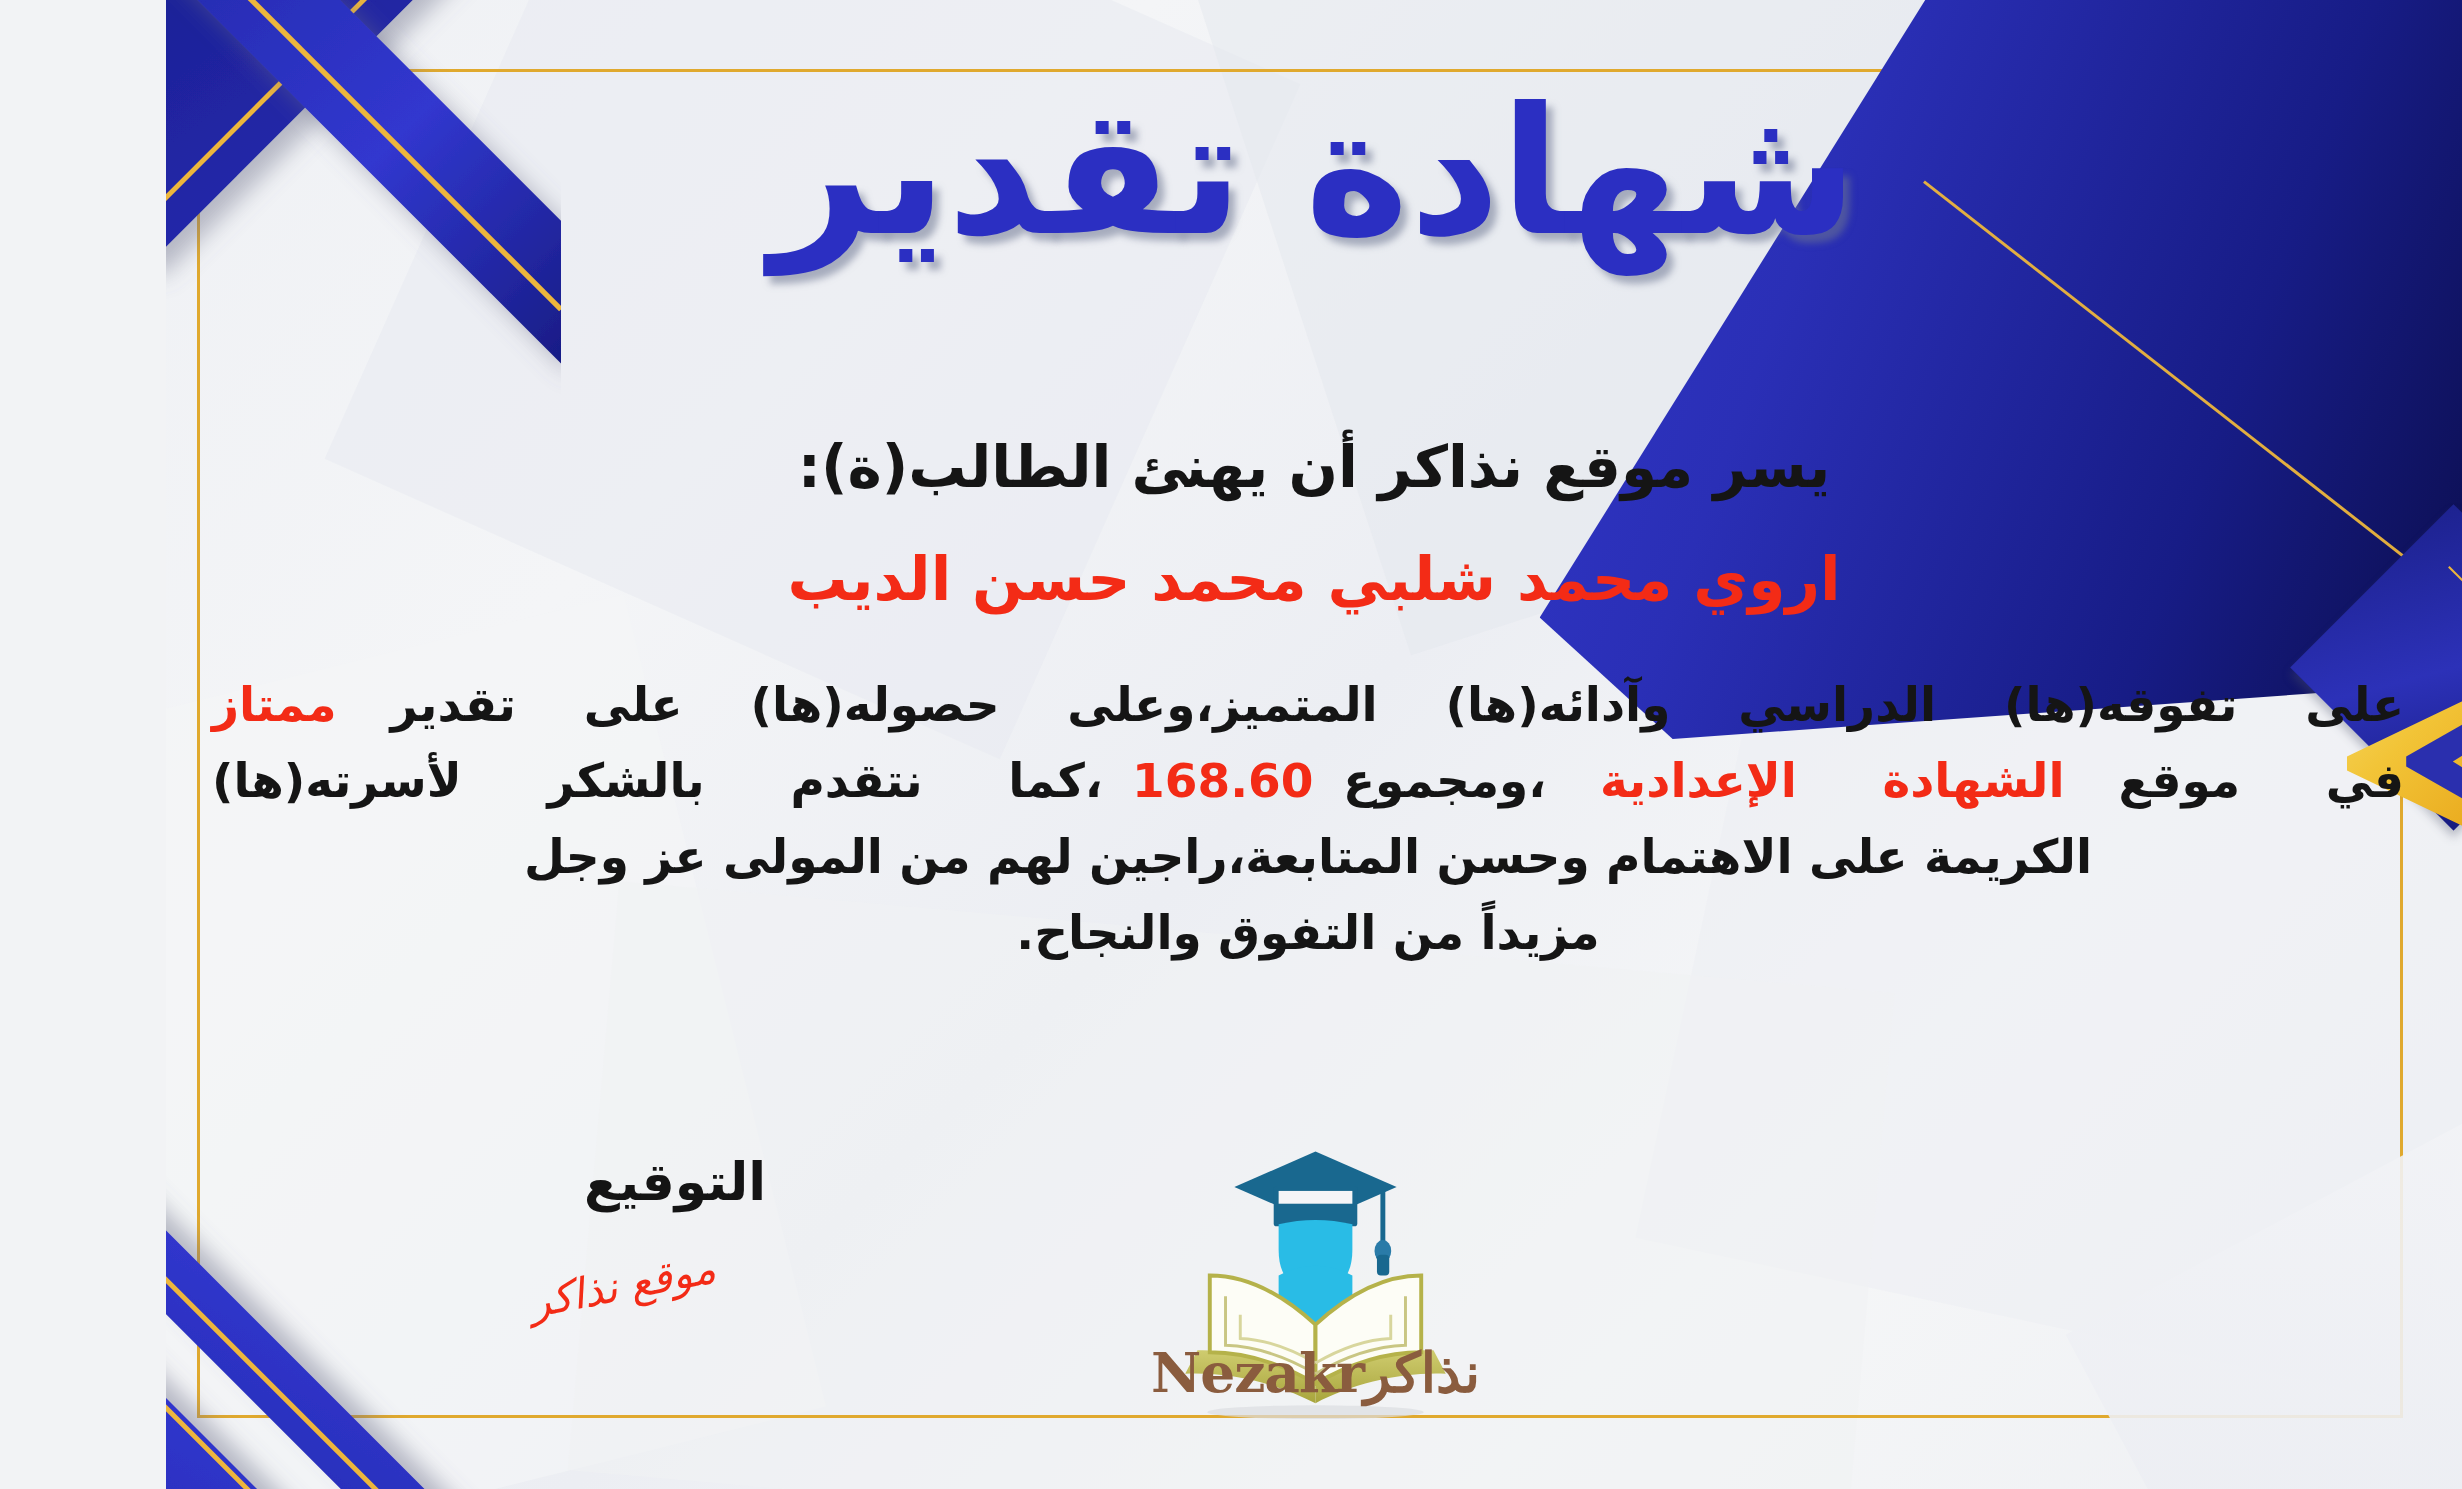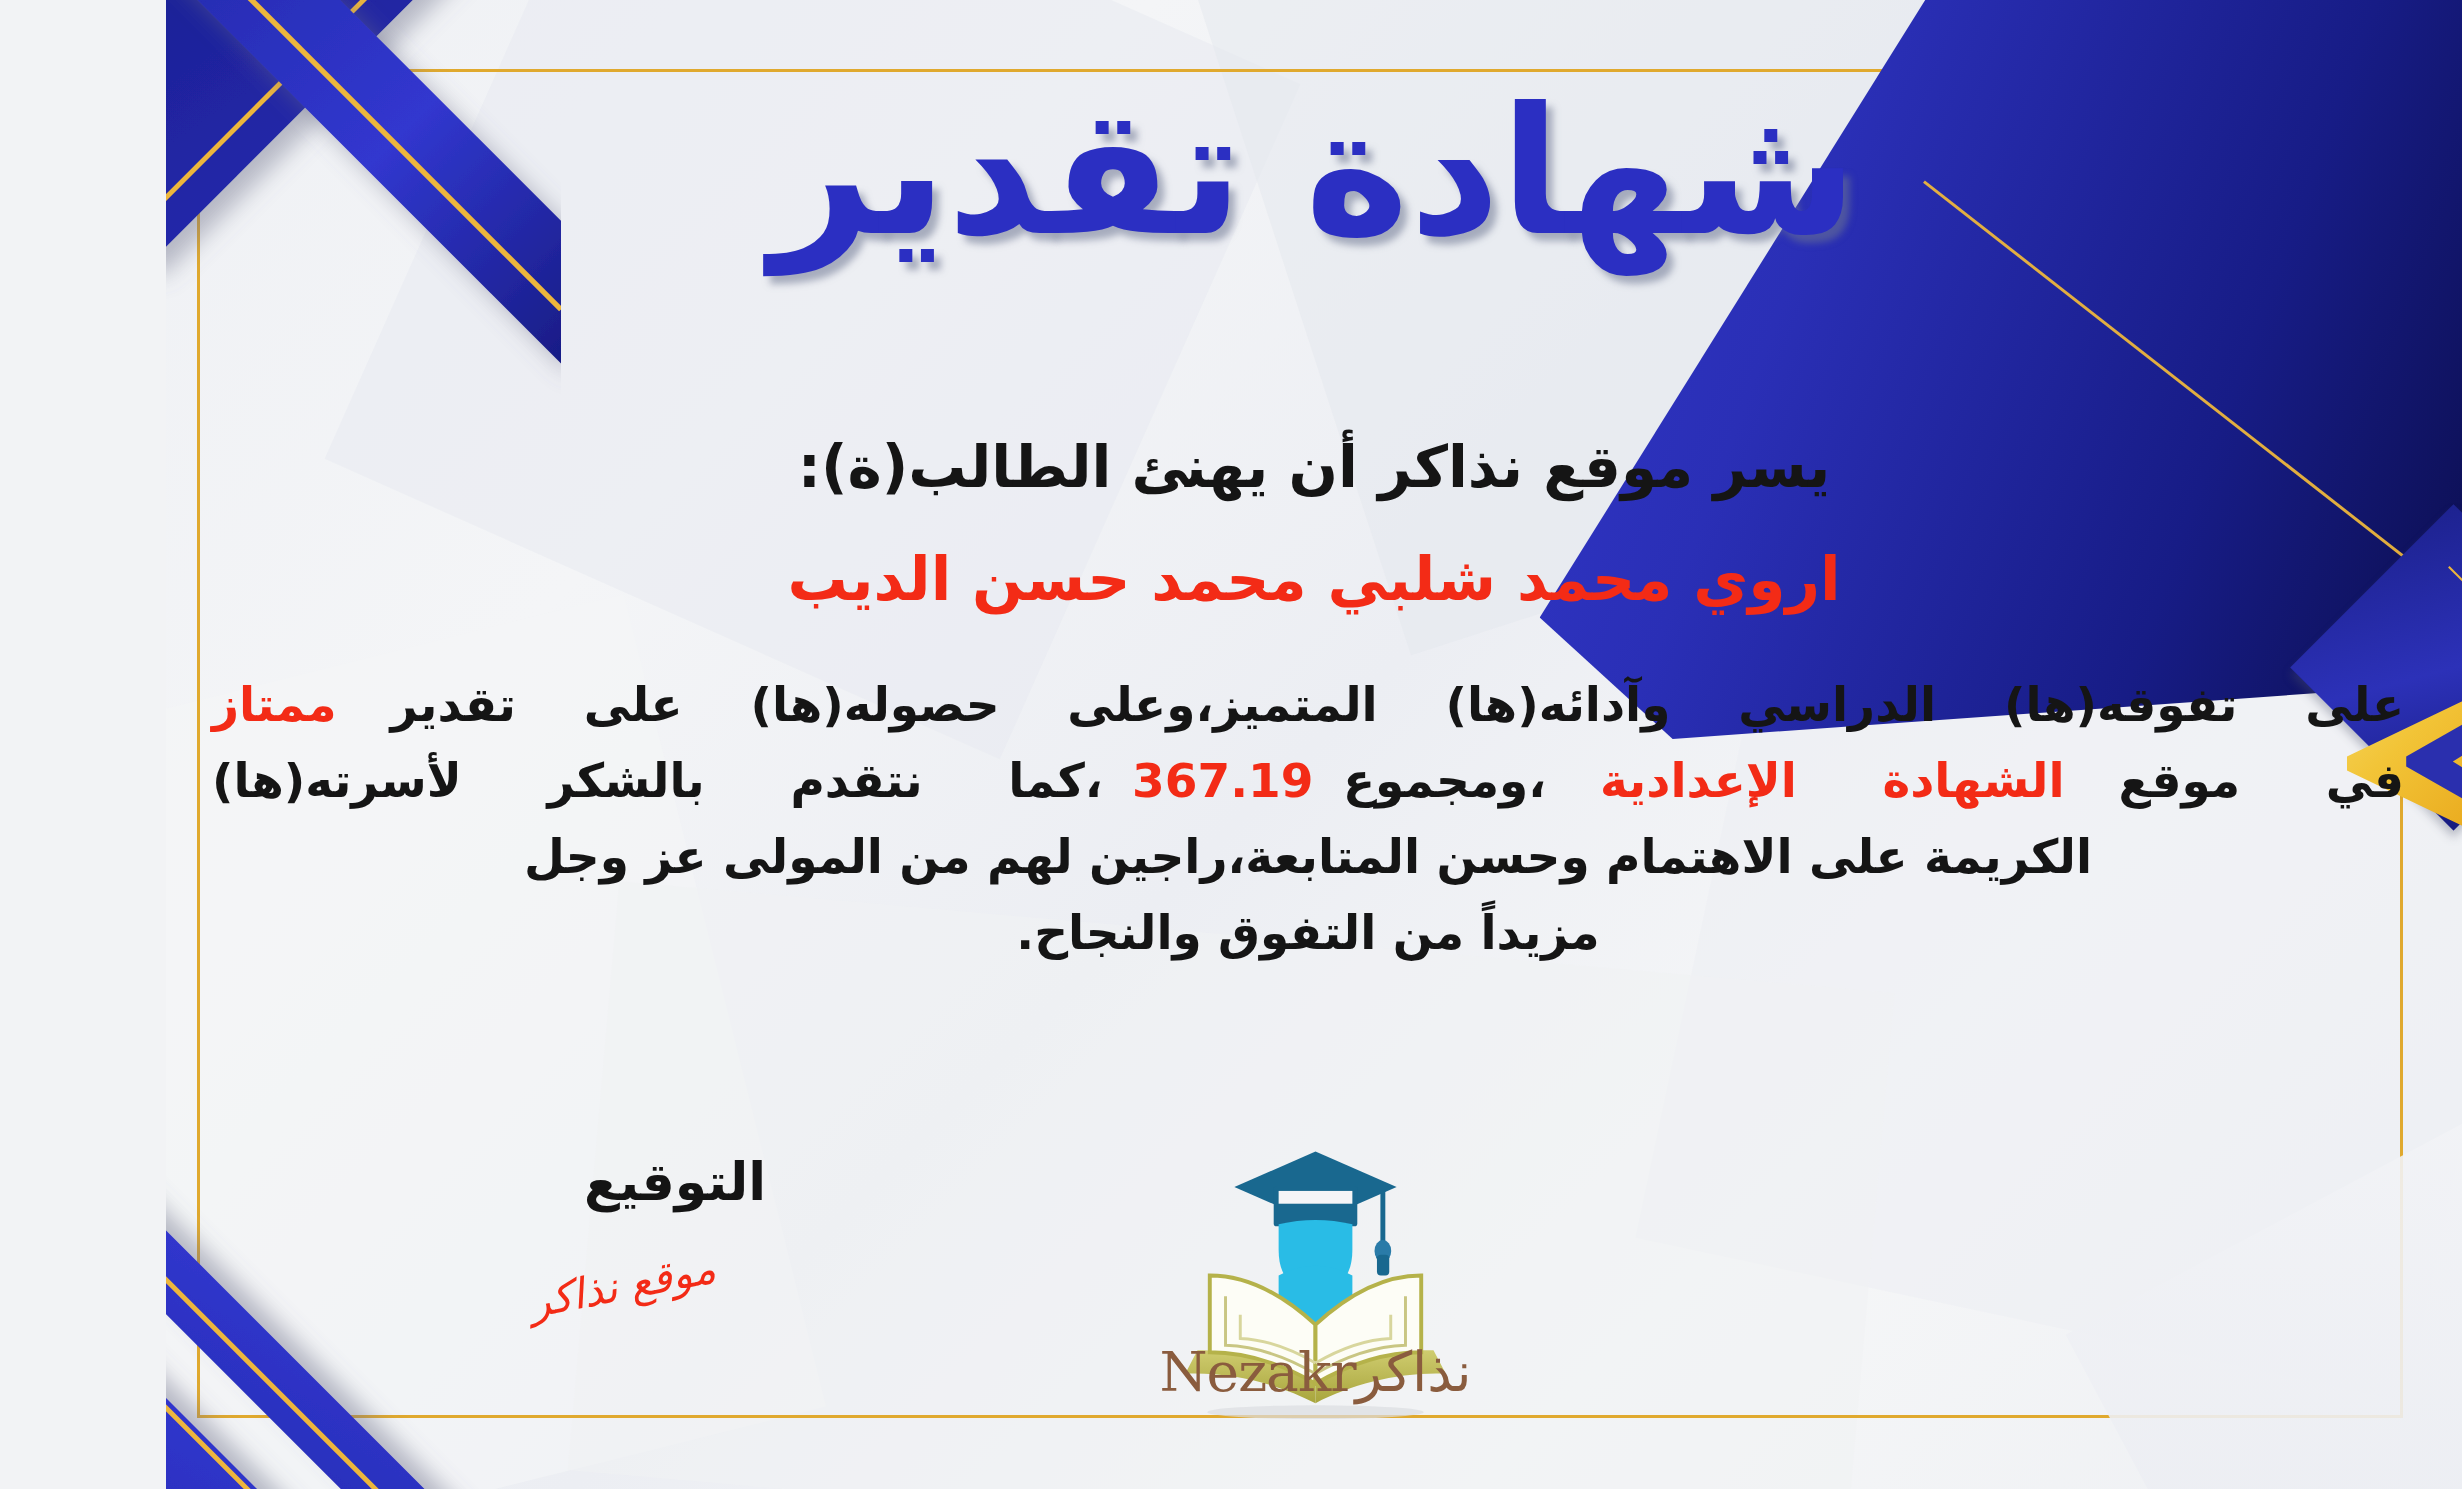--- a/index.html
+++ b/index.html
@@ -145,21 +145,21 @@
     font-family:"DejaVu Serif","Liberation Serif",serif;
   }
 
   
   .logo{
     position:absolute;left:1111px;top:1128px;width:409px;height:295px;
   }
   .logo svg{width:100%;height:100%;display:block;}
   .logo-text{
     position:absolute;left:0;right:0;top:212px;
-    font-size:55px;font-weight:normal;color:#8a5c3e;
+    font-size:55px;font-weight:bold;color:#8a5c3e;
     font-family:"DejaVu Serif","Liberation Serif",serif;
     letter-spacing:-1px;
     direction:rtl;
   }
 </style>
 </head>
 <body>
 
 <div class="cert">
 
@@ -240,21 +240,21 @@
 
     <div class="line-congrats">يسر موقع نذاكر أن يهنئ الطالب(ة):</div>
 
     <div class="line-name">اروي محمد شلبي محمد حسن الديب</div>
 
     <div class="body-block">
       <span class="ln ln-3">
         <span>على تفوقه(ها) الدراسي وآدائه(ها) المتميز،وعلى حصوله(ها) على تقدير</span><span class="sp"></span><span class="hl">ممتاز</span>
       </span>
       <span class="ln ln-4">
-        <span>في موقع</span><span class="sp"></span><span class="hl">الشهادة الإعدادية</span><span class="sp"></span><span>،ومجموع</span><span class="sp-sm"></span><span class="hl">367.19</span><span class="sp-sm"></span><span>،كما نتقدم بالشكر لأسرته(ها)</span>
+        <span>في موقع</span><span class="sp"></span><span class="hl">الشهادة الإعدادية</span><span class="sp"></span><span>،ومجموع</span><span class="sp-sm"></span><span class="hl">168.60</span><span class="sp-sm"></span><span>،كما نتقدم بالشكر لأسرته(ها)</span>
       </span>
       <span class="ln">الكريمة على الاهتمام وحسن المتابعة،راجين لهم من المولى عز وجل</span>
       <span class="ln">مزيداً من التفوق والنجاح.</span>
     </div>
 
     <div class="sig-label">التوقيع</div>
 
     <div class="sig-mark">موقع نذاكر</div>
 
     <div class="logo">

